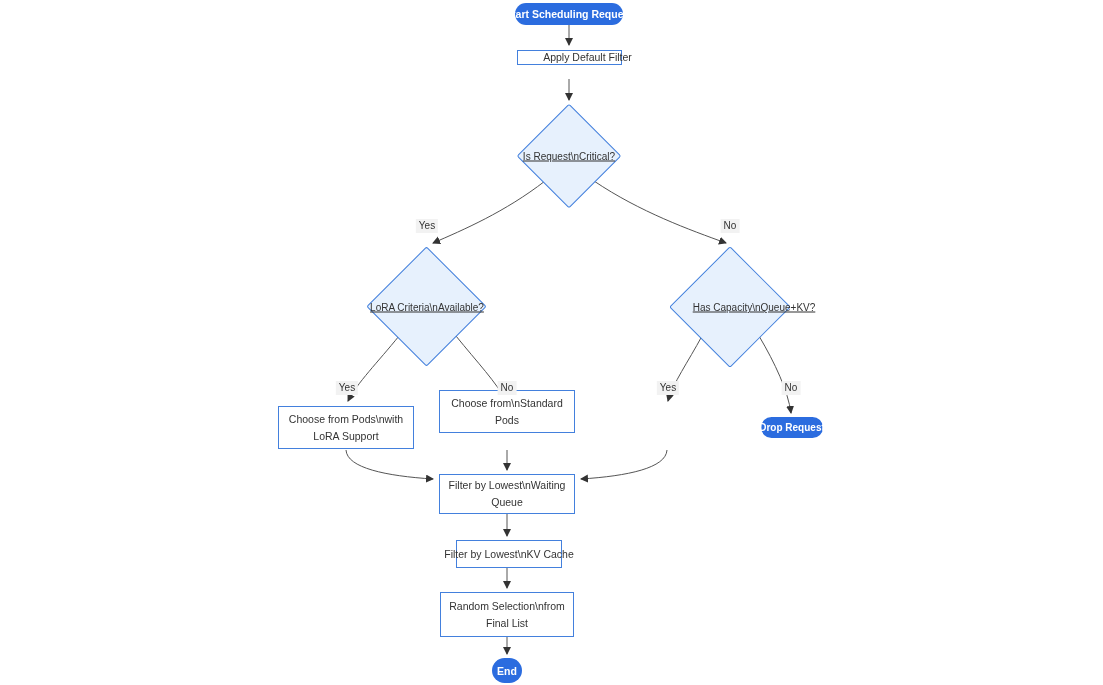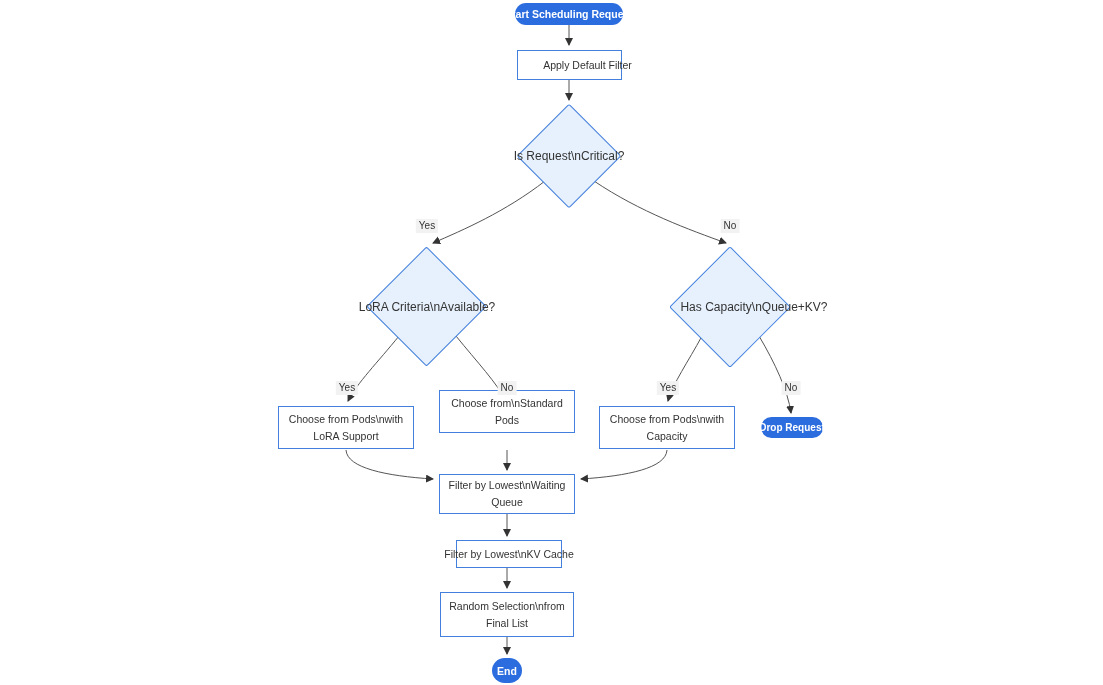--- a/index.html
+++ b/index.html
@@ -38,23 +38,24 @@
   .diamond-shape{
     position:absolute;box-sizing:border-box;
     background:var(--decision-fill,#e7f1fd);
     border:1.6px solid var(--node-border,#4380dd);
     transform:rotate(45deg);
     border-radius:2px;
   }
   .diamond-label{
     position:absolute;
     transform:translate(-50%,-50%);
-    font-size:12px;
+    font-size:10px;
     white-space:nowrap;
     text-align:left;
+    text-decoration:underline;
   }
 
   .edge-label{
     position:absolute;
     transform:translate(-50%,-50%);
     background:var(--edge-label-bg,#f2f2f2);
     color:var(--text,#333);
     font-size:10px;
     padding:0 3px;
     line-height:14px;
@@ -84,36 +85,35 @@
       <path d="M507,450 L507,470" marker-end="url(#arrow)"></path>
       <path d="M667,450 C666,468 628,476 581,479" marker-end="url(#arrow)"></path>
       <path d="M507,514 L507,536" marker-end="url(#arrow)"></path>
       <path d="M507,568 L507,588" marker-end="url(#arrow)"></path>
       <path d="M507,637 L507,654" marker-end="url(#arrow)"></path>
     </g>
   </svg>
 
   <div class="node pill" style="left:515px;top:3px;width:108px;height:22px;">Start Scheduling Request</div>
 
-  <div class="node process nowrap" style="left:517px;top:50px;width:105px;height:30px;padding-left:38px;">Apply Default Filter</div>
+  <div class="node process nowrap" style="left:517px;top:50px;width:105px;height:15px;padding-left:38px;">Apply Default Filter</div>
 
   <div class="diamond-shape" style="left:532px;top:119px;width:74px;height:74px;"></div>
   <div class="diamond-label" style="left:569px;top:156px;">Is Request\nCritical?</div>
 
   <div class="diamond-shape" style="left:384px;top:264px;width:85px;height:85px;"></div>
   <div class="diamond-label" style="left:427px;top:307px;">LoRA Criteria\nAvailable?</div>
 
   <div class="diamond-shape" style="left:687px;top:264px;width:86px;height:86px;"></div>
   <div class="diamond-label" style="left:730px;top:307px;margin-left:24px;">Has Capacity\nQueue+KV?</div>
 
   <div class="node process" style="left:278px;top:406px;width:136px;height:43px;">Choose from Pods\nwith LoRA Support</div>
 
   <div class="node process" style="left:439px;top:390px;width:136px;height:43px;">Choose from\nStandard Pods</div>
 
-  <div class="node process" style="left:599px;top:406px;width:136px;height:43px;">Choose from Pods\nwith Capacity</div>
 
   <div class="node pill" style="left:761px;top:417px;width:62px;height:21px;font-size:10px;">Drop Request</div>
 
   <div class="node process" style="left:439px;top:474px;width:136px;height:40px;">Filter by Lowest\nWaiting Queue</div>
 
   <div class="node process nowrap" style="left:456px;top:540px;width:106px;height:28px;">Filter by Lowest\nKV Cache</div>
 
   <div class="node process" style="left:440px;top:592px;width:134px;height:45px;">Random Selection\nfrom Final List</div>
 
   <div class="node pill" style="left:492px;top:658px;width:30px;height:25px;border-radius:13px;">End</div>

